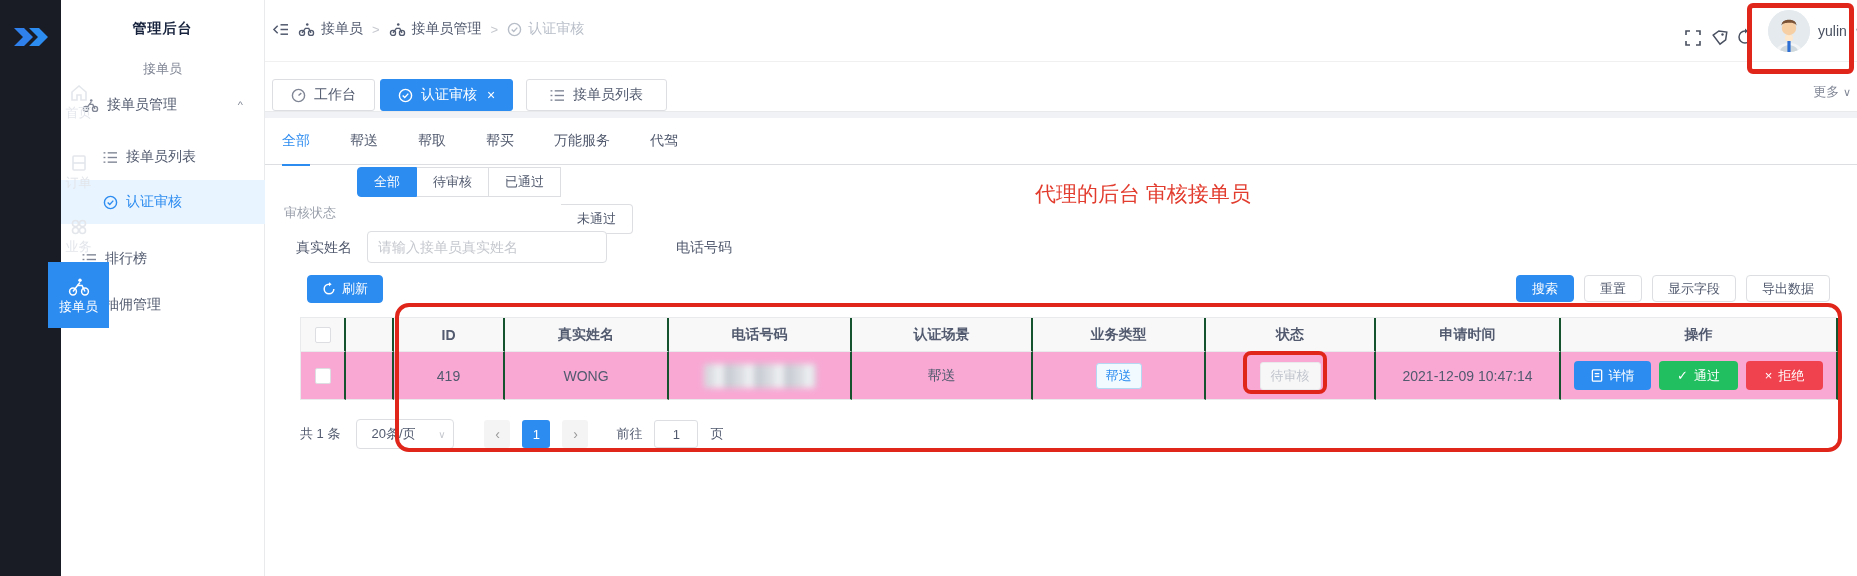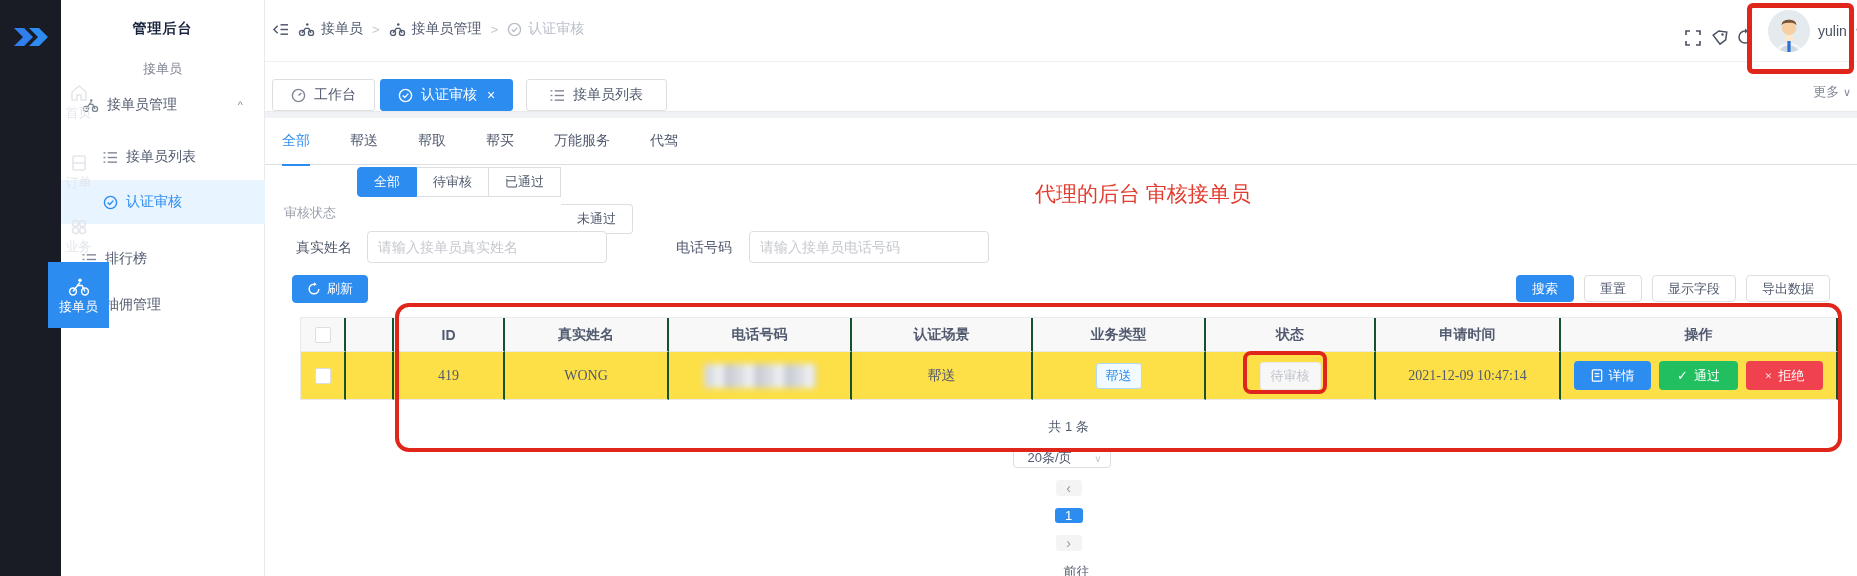--- a/index.html
+++ b/index.html
@@ -70,42 +70,42 @@
 
   .inputs-row { position:absolute; left:0; top:113px; height:32px; width:1592px; }
   .field-label { position:absolute; top:8px; font-size:14px; color:#515a6e; }
   .text-input { position:absolute; top:0; height:32px; width:240px; border:1px solid #dcdee2; border-radius:4px; padding:0 10px; font-size:14px; color:#ec4899; background:#fff; font-family:"Liberation Sans",sans-serif; }
   .text-input::placeholder { color:#c5c8ce; }
 
   .annotation-note { position:absolute; left:770px; top:62px; font-size:21px; color:#e23c2e; white-space:nowrap; }
 
   .actions-row { position:absolute; left:0; top:157px; width:1592px; height:28px; }
   .btn { display:flex; align-items:center; justify-content:center; gap:6px; border-radius:4px; font-size:13px; cursor:pointer; border:1px solid #dcdee2; background:#fff; color:#515a6e; }
-  .btn-primary { background:#2d8cf0; border-color:#2d8cf0; color:#fff; }
+  .btn-primary { background:#2d8cf0; border-color:#2d8cf0; color:#fff;margin-left:15px; }
   .refresh-btn { position:absolute; left:27px; top:0; width:76px; height:28px; }
   .right-btns { position:absolute; right:27px; top:0; display:flex; gap:10px; }
   .right-btns .btn { height:27px; padding:0 15px; }
 
   
   .grid-table { position:absolute; left:35px; top:199px; width:1537px; border-top:1px solid #e8eaec; border-left:1px solid #e8eaec; font-size:14px; }
   .tr { display:grid; grid-template-columns:45px 48px 111px 164px 183px 181px 173px 170px 185px 277px; }
   .th, .td { border-right:2px solid #14532d; border-bottom:1px solid #e8eaec; display:flex; align-items:center; justify-content:center; }
   .th { height:34px; background:#f8f8f9; font-weight:bold; color:#515a6e; }
-  .td { height:48px; color:#515a6e; background:#fde047;font-family:Liberation Serif, serif; }
+  .td { height:48px; color:#515a6e; background:#f9a8d4; }
   .checkbox { width:16px; height:16px; border:1px solid #dcdee2; border-radius:2px; background:#fff; cursor:pointer; }
   .tag-blue { padding:3px 9px; background:#f0faff; border:1px solid #b3d8f4; border-radius:3px; color:#2d8cf0; font-size:13px; }
   .tag-gray { padding:4px 10px; background:#f7f7f7; border:1px solid #e8eaec; border-radius:3px; color:#c0c4cc; font-size:13px; }
   .blur-phone { width:112px; height:24px; border-radius:2px; background:repeating-linear-gradient(90deg,#d8dbe0 0 10px,#eceef1 10px 20px,#c9cdd4 20px 30px); filter:blur(3px); }
   .op-btn { height:29px; border:none; color:#fff; }
   .op-detail { width:77px; background:#2d8cf0; }
   .op-approve { width:79px; background:#21bf60; }
   .op-reject { width:77px; background:#f0414e; }
 
   
-  .pagination { position:absolute; left:35px; top:300px; width:1537px; height:32px; display:flex; align-items:center; justify-content:flex-start; gap:12px; font-size:13px; color:#515a6e;flex-direction:column; }
+  .pagination { position:absolute; left:35px; top:300px; width:1537px; height:32px; display:flex; align-items:center; justify-content:flex-start; gap:12px; font-size:13px; color:#515a6e; }
   .page-select { width:98px; height:30px; border:1px solid #dcdee2; border-radius:4px; display:flex; align-items:center; justify-content:space-between; padding:0 8px 0 14px; color:#515a6e; cursor:pointer; margin:0 18px 0 4px; }
   .page-select .caret { color:#c5c8ce; font-size:10px; }
   .pg-arrow { width:26px; height:28px; background:#f4f4f5; border-radius:3px; display:flex; align-items:center; justify-content:center; color:#999; cursor:pointer; font-size:14px; }
   .pg-num { width:28px; height:28px; background:#2d8cf0; border-radius:3px; display:flex; align-items:center; justify-content:center; color:#fff; cursor:pointer; }
   .goto-label { margin-left:16px; }
   .goto-input { width:44px; height:28px; border:1px solid #dcdee2; border-radius:3px; text-align:center; font-size:13px; color:#515a6e; font-family:"Liberation Sans",sans-serif; }
 
   
   .red-rect { position:absolute; border:4px solid #e0251b; pointer-events:none; z-index:20; }
   .rect-table { left:395px; top:303px; width:1447px; height:149px; border-radius:14px; }
@@ -344,21 +344,20 @@
         <div class="radio-btn">待审核</div>
         <div class="radio-btn">已通过</div>
         <div class="radio-btn">未通过</div>
       </div>
     </div>
 
     <div class="inputs-row">
       <span class="field-label" style="left:31px">真实姓名</span>
       <input class="text-input" style="left: 102px;" placeholder="请输入接单员真实姓名">
       <span class="field-label" style="left:411px">电话号码</span>
-      <input class="text-input" style="left: 484px;" placeholder="请输入接单员电话号码">
     </div>
 
     <div class="actions-row">
       <div class="btn btn-primary refresh-btn">
         <svg width="14" height="14" viewBox="0 0 16 16" fill="none" stroke="#ffffff" stroke-width="1.7">
           <path d="M13.5 8 A5.5 5.5 0 1 1 8 2.5"></path>
             <path d="M8 0.2 L11 2.5 L8 4.8" fill="#ffffff" stroke="none"></path>
         </svg>
         <span>刷新</span>
       </div>

